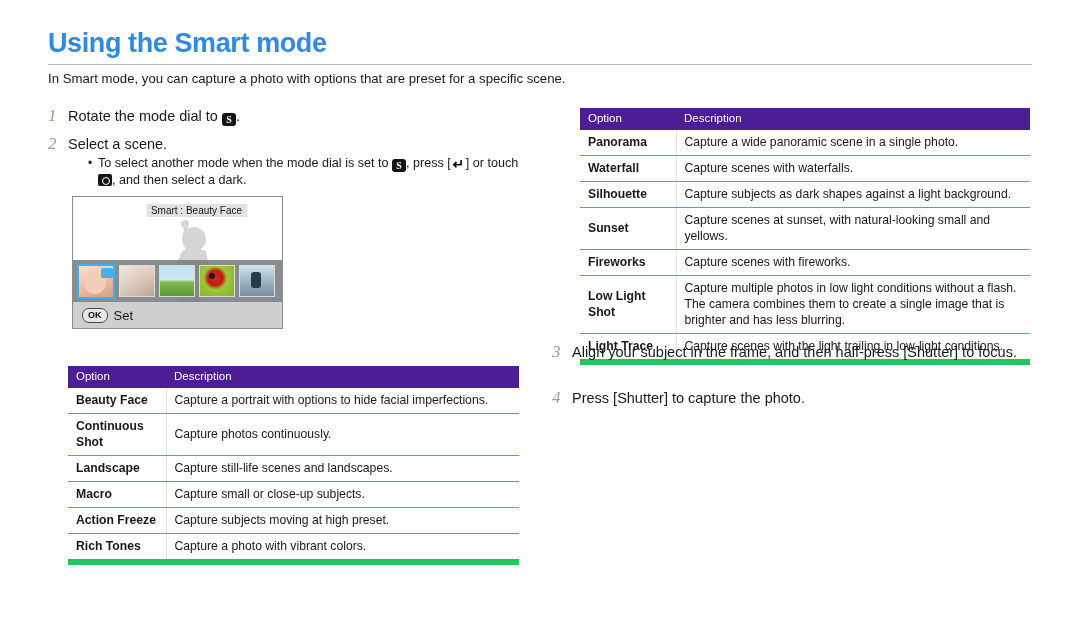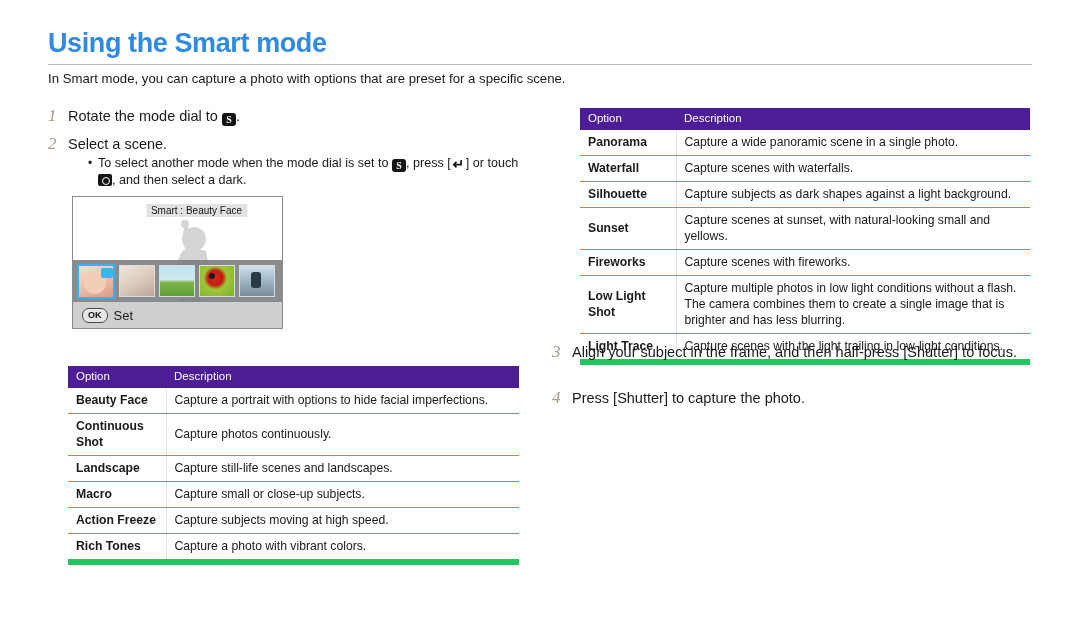--- a/index.html
+++ b/index.html
@@ -333,21 +333,21 @@
       <tr>
         <td class="c-opt">Landscape</td>
         <td>Capture still-life scenes and landscapes.</td>
       </tr>
       <tr>
         <td class="c-opt">Macro</td>
         <td>Capture small or close-up subjects.</td>
       </tr>
       <tr>
         <td class="c-opt">Action Freeze</td>
-        <td>Capture subjects moving at high speed.</td>
+        <td>Capture subjects moving at high preset.</td>
       </tr>
       <tr>
         <td class="c-opt">Rich Tones</td>
         <td>Capture a photo with vibrant colors.</td>
       </tr>
     </tbody>
   </table>
 
   <table class="opt" style="left:580px; top:108px; width:450px;">
     <colgroup>

